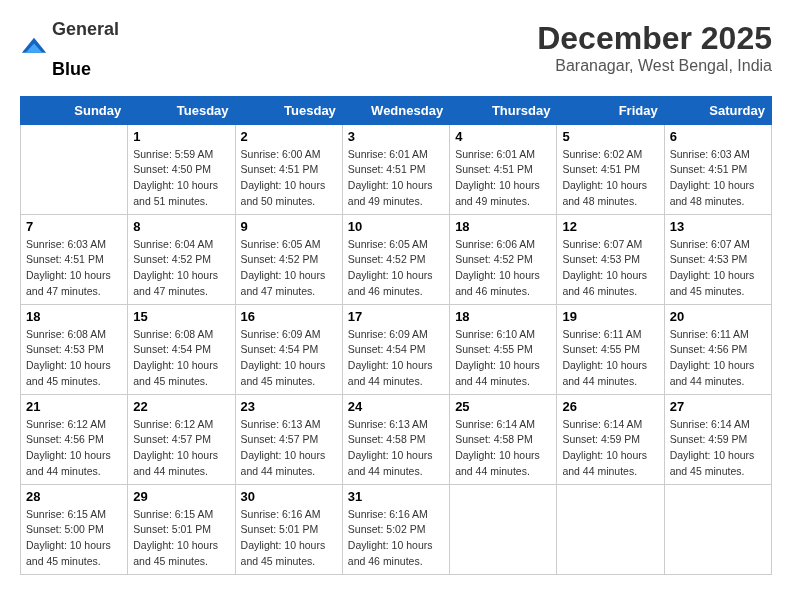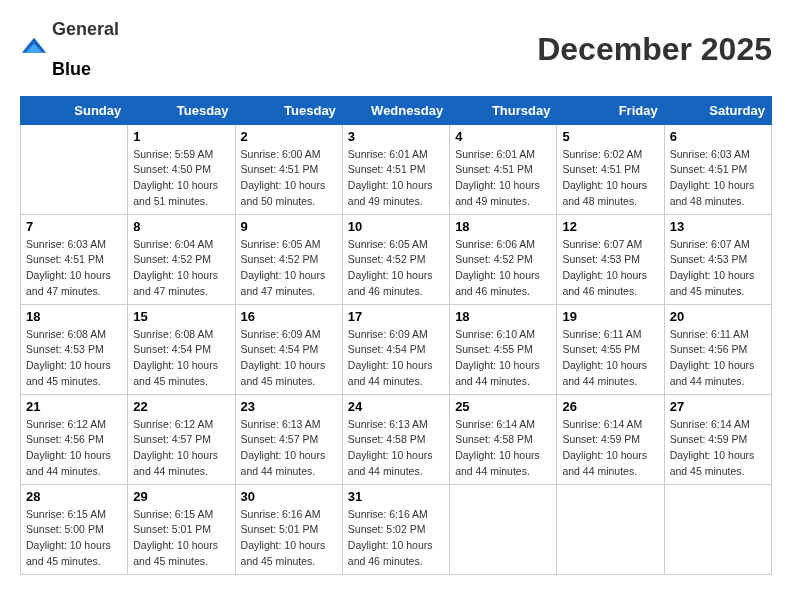--- a/index.html
+++ b/index.html
@@ -6,21 +6,21 @@
     body {
       font-family: Arial, sans-serif;
       background: #fff;
       width: 792px;
       min-height: 612px;
       padding: 20px;
     }
     .header {
       display: flex;
       justify-content: space-between;
-      align-items: center;
+      align-items: flex-start;
       margin-bottom: 16px;
     }
     .logo {
       display: flex;
       align-items: center;
     }
     .logo-text {
       display: flex;
       flex-direction: column;
       line-height: 1.1;
@@ -108,20 +108,21 @@
       <polygon points="15,2 28,18 2,18" fill="#1565c0"></polygon>
       <polygon points="15,8 24,18 6,18" fill="#42a5f5"></polygon>
     </svg>
     <div class="logo-text">
       <span class="logo-general">General</span>
       <span class="logo-blue">Blue</span>
     </div>
   </div>
   <div class="title-section">
     <div class="month-year">December 2025</div>
+    <div class="location">Baranagar, West Bengal, India</div>
   </div>
 </div>
 
 <table>
   <thead>
     <tr>
     <th class="day-header">Sunday</th>
         <th class="day-header">Tuesday</th>
         <th class="day-header">Tuesday</th>
         <th class="day-header">Wednesday</th>

